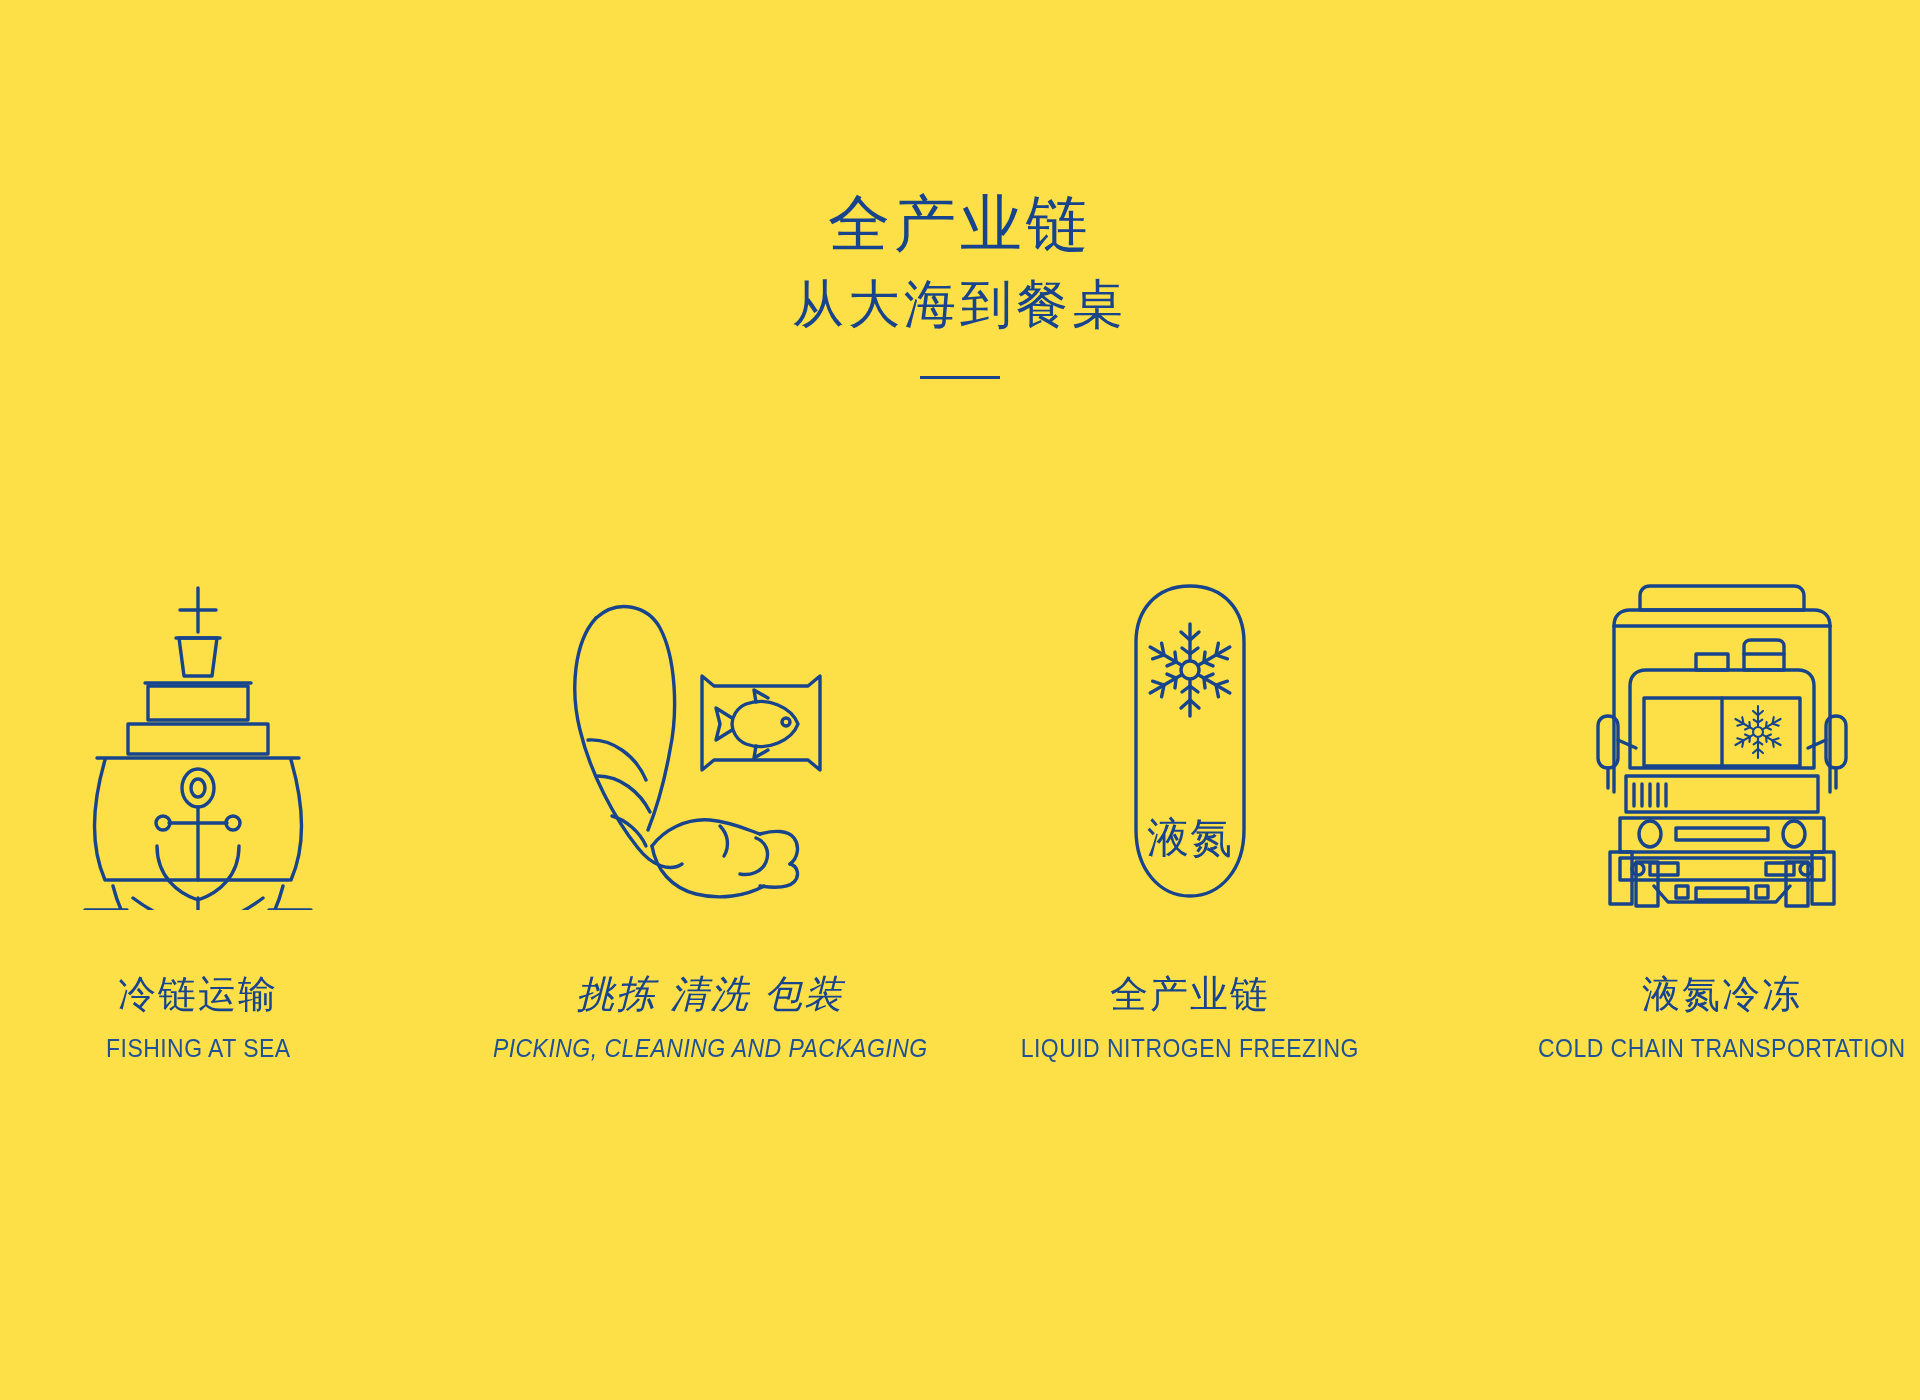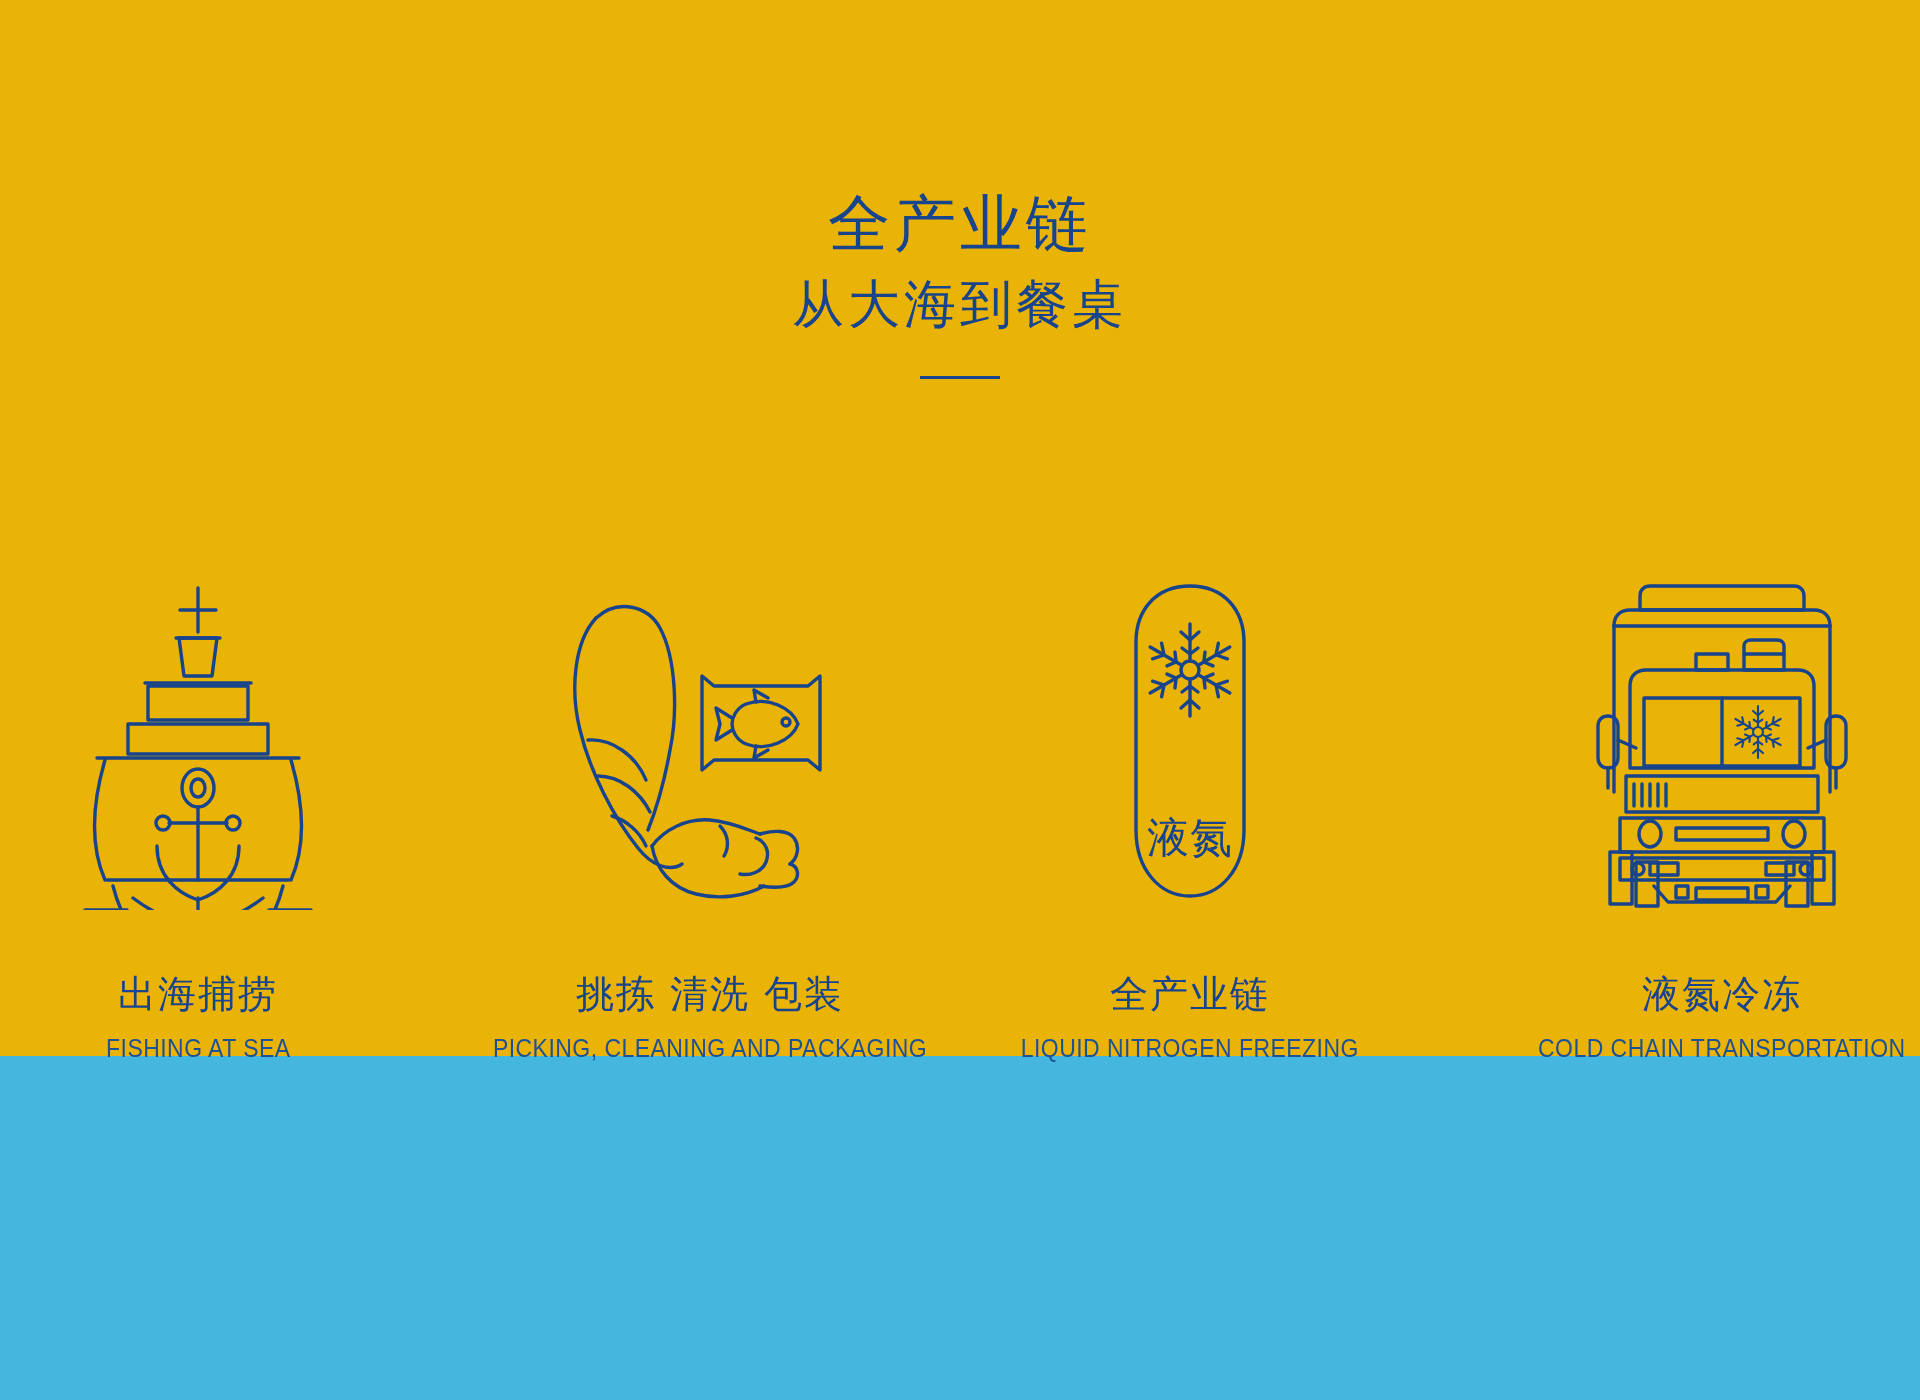--- a/index.html
+++ b/index.html
@@ -4,22 +4,22 @@
 <style>
   * { margin:0; padding:0; box-sizing:border-box; }
   html, body {
     width:1920px; height:1400px;
     background:#45b6de;
     font-family:"Liberation Sans", sans-serif;
     overflow:hidden;
   }
   #page {
     position:relative;
-    width:1920px; height:1056px;
-    background:#eab308;
+    width:1920px; height:1400px;
+    background:#fde047;
   }
 
   
   .title-block {
     position:absolute;
     top:180px; left:0; right:0;
     text-align:center;
   }
   .title-line {
     font-family:"DejaVu Serif", serif;
@@ -74,21 +74,21 @@
     color:#1e5196;
     font-size:25px;
     letter-spacing:0.5px;
     white-space:nowrap;
     transform:scaleX(0.92);
   }
 
   
   .col-1 .label-cn, .col-1 .label-en { transform-origin:center; }
   .col-1 { transform:translateX(-42px); }
-  .col-2 { transform:translateX(-10px); }
+  .col-2 { transform:translateX(-10px);font-style:italic; }
   .col-3 { transform:translateX(-10px); }
   .col-4 { transform:translateX(42px); }
   .stroke-thin {
     fill:none;
     stroke:#17448c;
     stroke-width:3.4;
     stroke-linecap:round;
     stroke-linejoin:round;
   }
   .nitro-text {
@@ -146,21 +146,21 @@
           <path class="stroke-thin" d="M50 318 C 74 336, 98 344, 115 346"></path>
           <path class="stroke-thin" d="M180 318 C 156 336, 132 344, 115 346"></path>
           <path class="stroke-thin" d="M58 350 C 80 366, 100 374, 115 376"></path>
           <path class="stroke-thin" d="M172 350 C 150 366, 130 374, 115 376"></path>
           <path class="stroke-thin" d="M62 398 H168"></path>
 
           <path class="stroke-thin" d="M2 330 H44"></path>
           <path class="stroke-thin" d="M186 330 H228"></path>
         </svg>
       </div>
-      <div class="label-cn">出海捕捞</div>
+      <div class="label-cn">冷链运输</div>
       <div class="label-en">FISHING AT SEA</div>
     </div>
 
     <div class="col col-2">
       <div class="icon-wrap">
         <svg width="300" height="330" viewBox="0 0 300 330">
 
           <path class="stroke-thin" d="M36 38 C 14 62, 10 110, 20 150 C 30 192, 54 238, 78 268 C 92 286, 110 292, 122 284"></path>
           <path class="stroke-thin" d="M36 38 C 58 18, 88 26, 100 48 C 116 78, 118 132, 110 170 C 104 204, 96 230, 88 250"></path>
 

